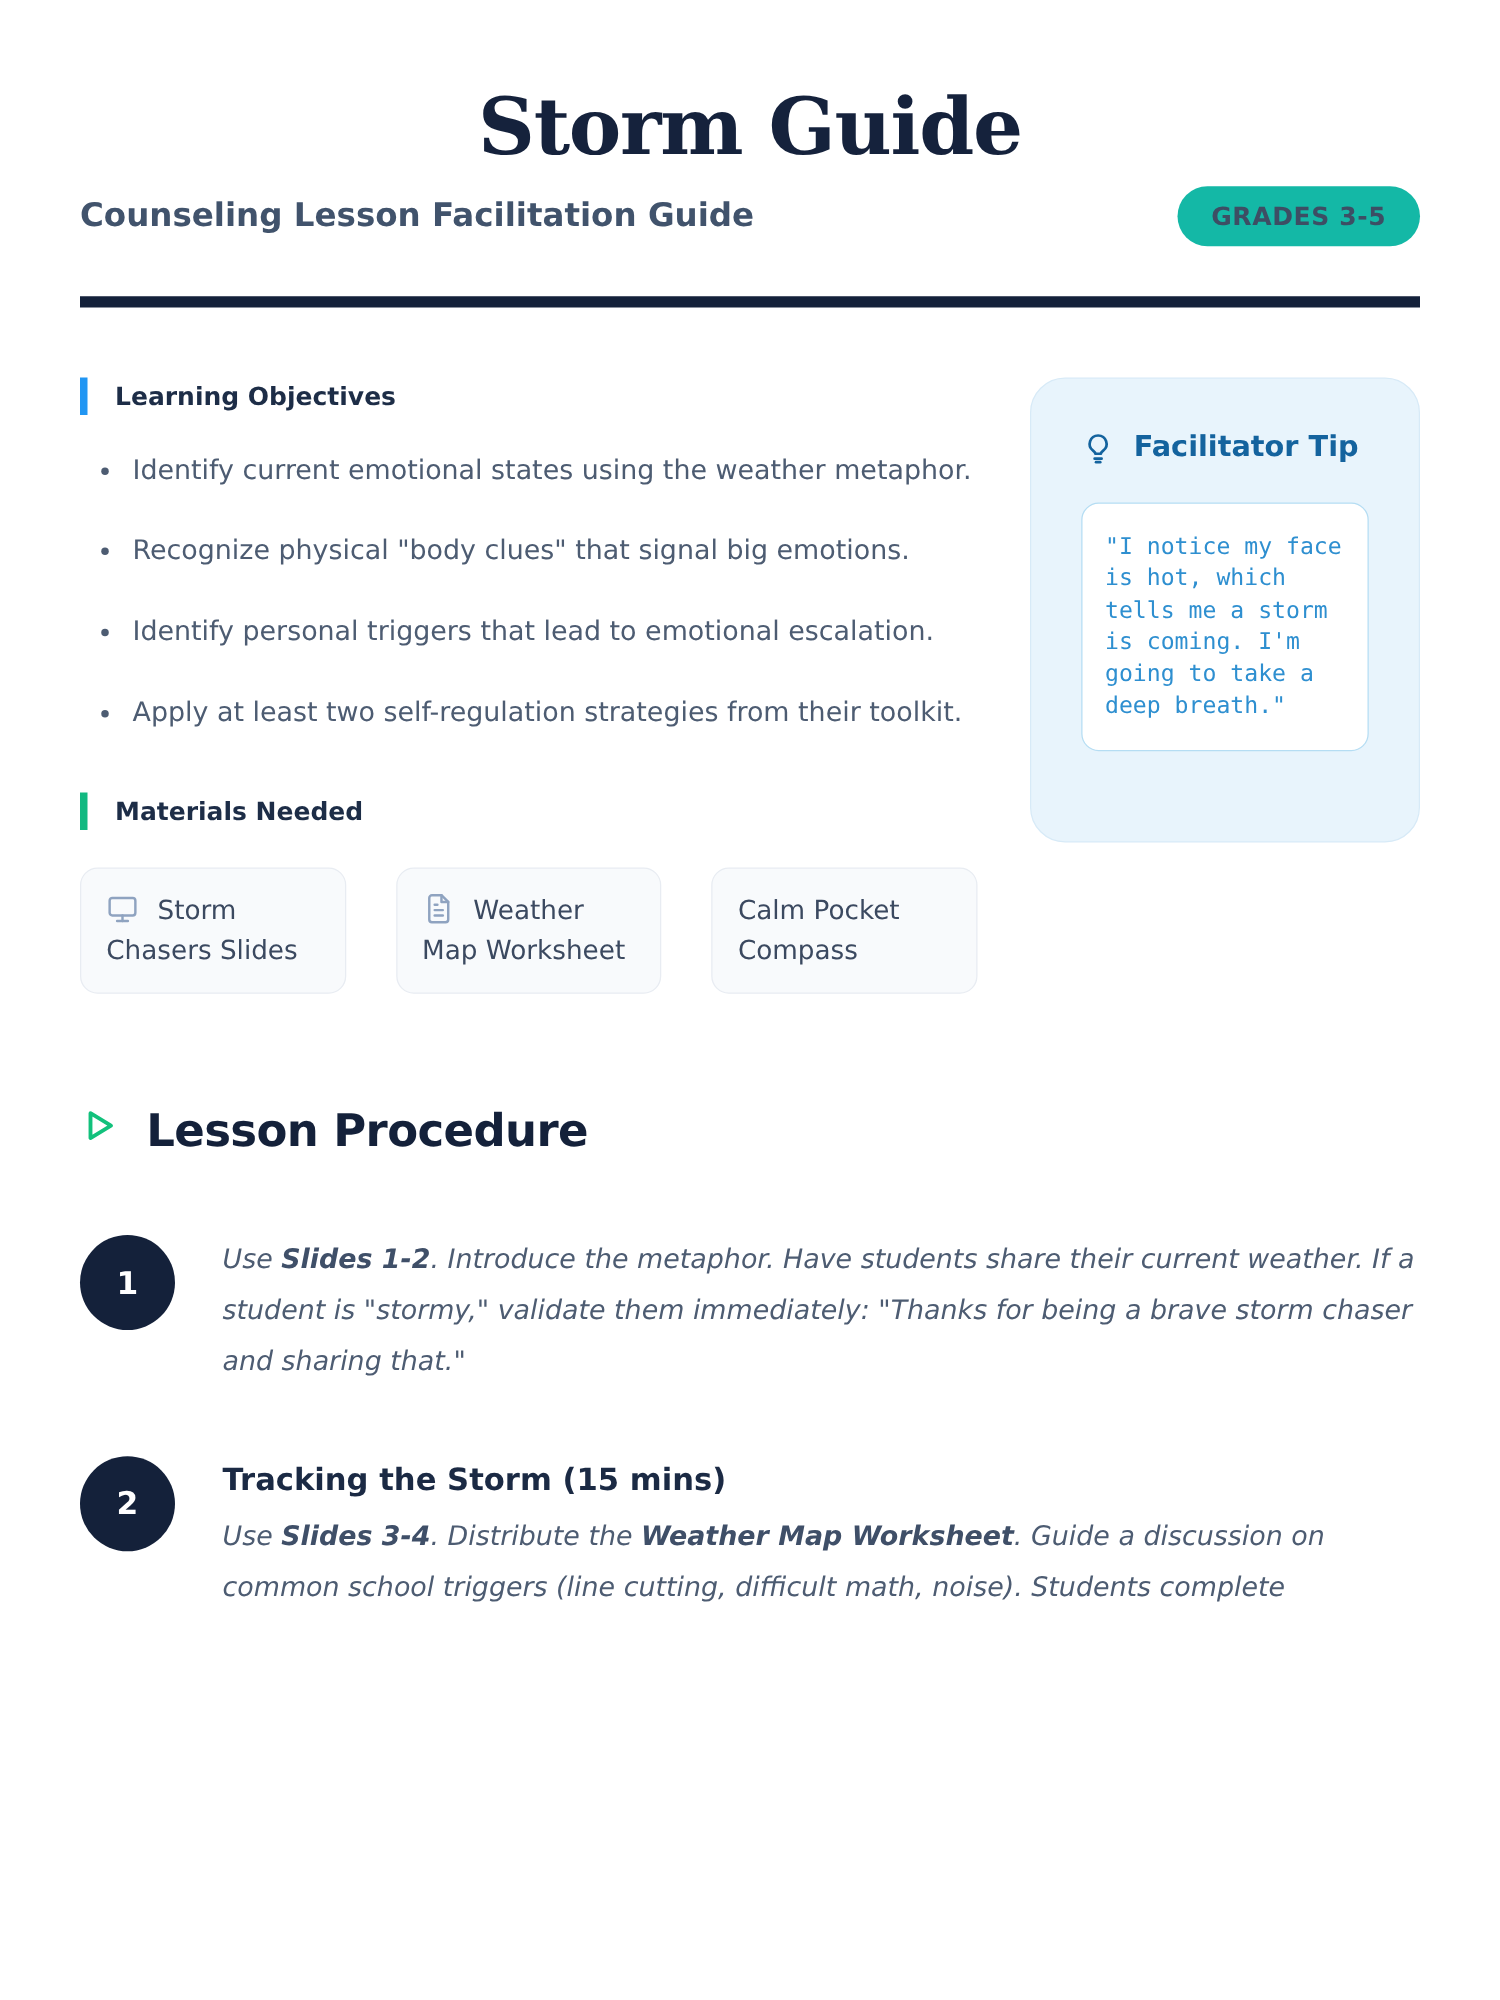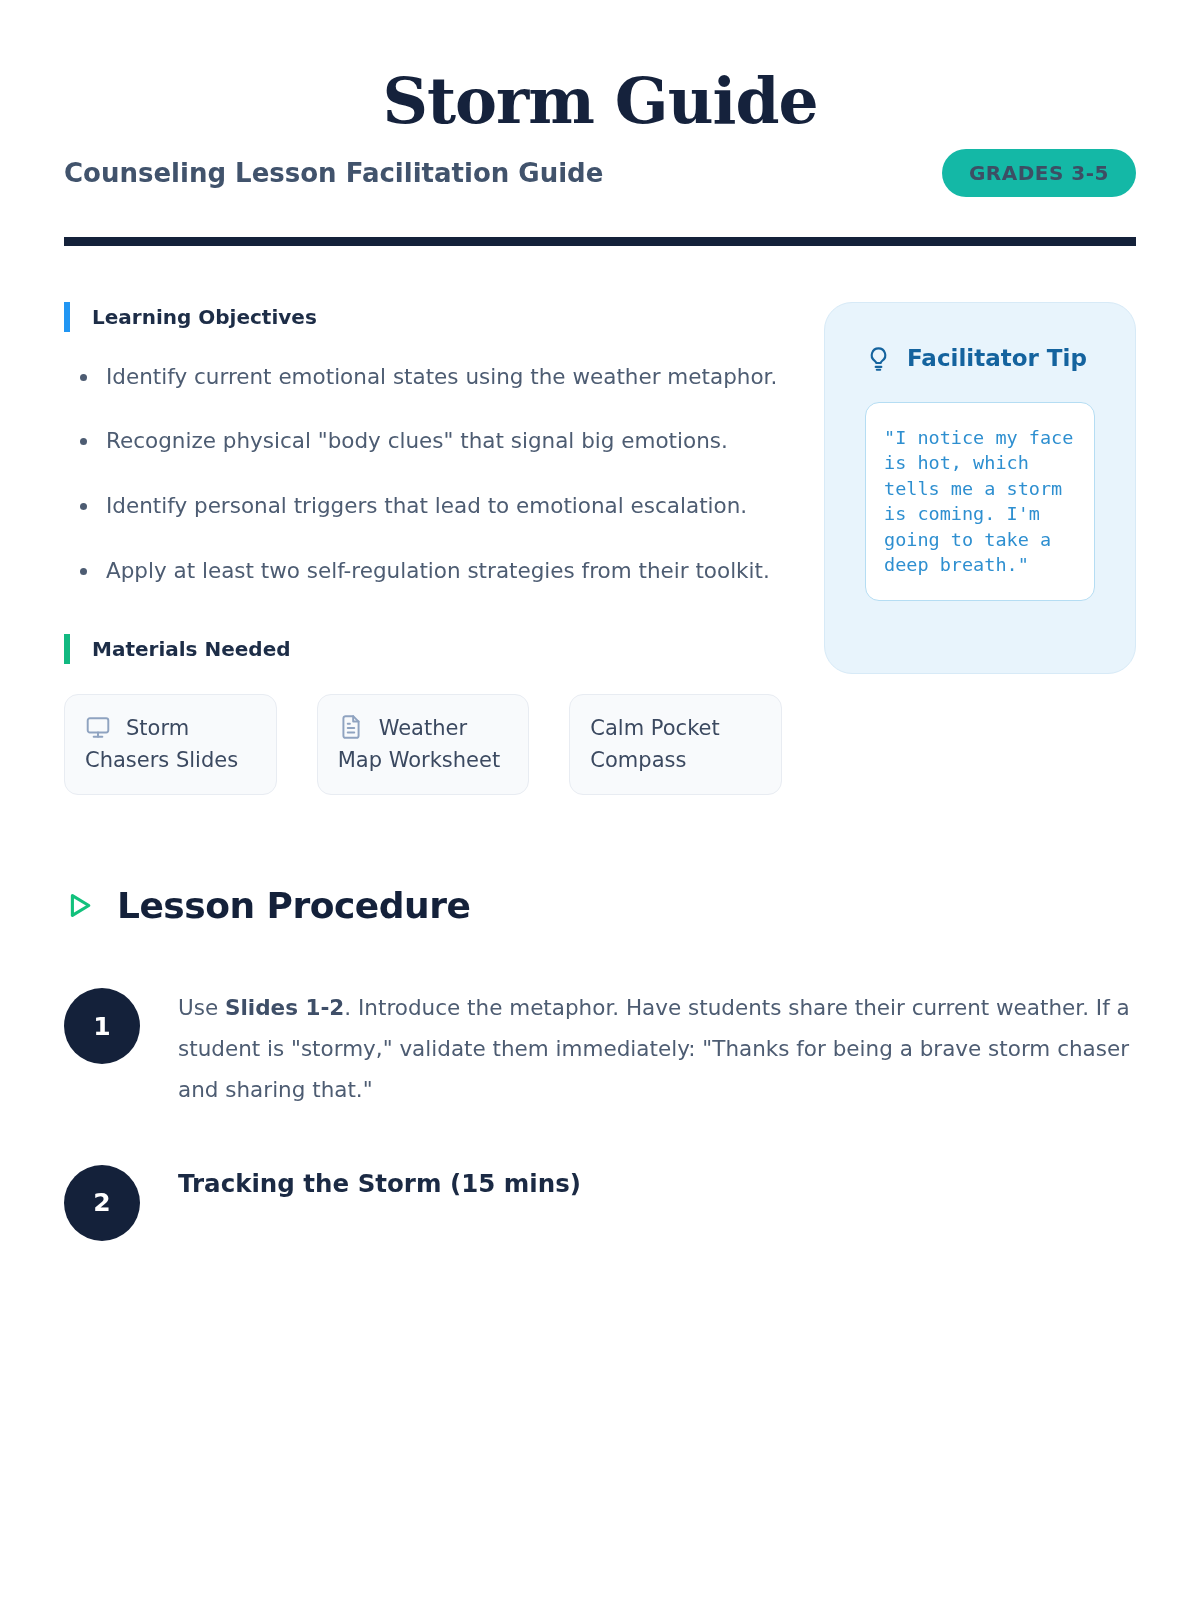--- a/index.html
+++ b/index.html
@@ -47,31 +47,31 @@
   .tip-title{font-size:23px;font-weight:800;color:#14639e;}
   .tip-body{margin:0;font-size:19px;line-height:1.95;color:#2173ac;}
   .tip-body b{font-weight:800;}
   .tip-quote{margin-top:30px;background:#ffffff;border:1.5px solid #b5ddf3;
              border-radius:14px;padding:22px 18px;
              font-family:"DejaVu Sans Mono","Liberation Mono",monospace;
              font-size:18.5px;line-height:1.38;color:#2e8fd0;}
 
   
   .procedure{margin-top:90px;}
-  .proc-head{display:flex;align-items:center;gap:22px;margin:0;}
+  .proc-head{display:flex;align-items:flex-start;gap:22px;margin:0;}
   .play{width:31px;height:31px;color:#12c17c;flex:0 0 auto;}
   .play svg{width:31px;height:31px;display:block;}
   .proc-title{font-size:36px;font-weight:800;color:#14213a;letter-spacing:-.5px;}
   .steps{margin-top:62px;}
   .step{display:flex;gap:38px;margin-bottom:54px;}
   .step-circle{flex:0 0 auto;width:76px;height:76px;border-radius:50%;
                background:#14213a;color:#ffffff;display:flex;align-items:center;
                justify-content:center;font-size:25px;font-weight:700;}
   .step-title{margin:4px 0 12px 0;font-size:24.5px;font-weight:700;color:#1b2a44;}
-  .step-body{margin:0;font-size:21.5px;line-height:1.9;color:#4d5c72;}
+  .step-body{margin:0;font-size:21.5px;line-height:1.9;color:#4d5c72;font-style:italic;}
   .step-body b{color:#3f4f68;font-weight:700;}
 </style>
 </head>
 <body>
 
 <div class="page">
 
   <header>
     <h1 class="h1">Storm Guide</h1>
     <div class="sub-row">
@@ -137,18 +137,19 @@
         <div class="step">
           <div class="step-circle">1</div>
           <div>
             <p class="step-body"><span>Use </span><b>Slides 1-2</b><span>. Introduce the metaphor. Have students share their current weather. If a student is "stormy," validate them immediately: "Thanks for being a brave storm chaser and sharing that."</span></p>
           </div>
         </div>
         <div class="step">
           <div class="step-circle">2</div>
           <div>
             <h3 class="step-title">Tracking the Storm (15 mins)</h3>
+            <p class="step-body"><span>Use </span><b>Slides 3-4</b><span>. Distribute the </span><b>Weather Map Worksheet</b><span>. Guide a discussion on common school triggers (line cutting, difficult math, noise). Students complete</span></p>
           </div>
         </div>
       </div>
   </section>
 
 </div>
 
 </body></html>

